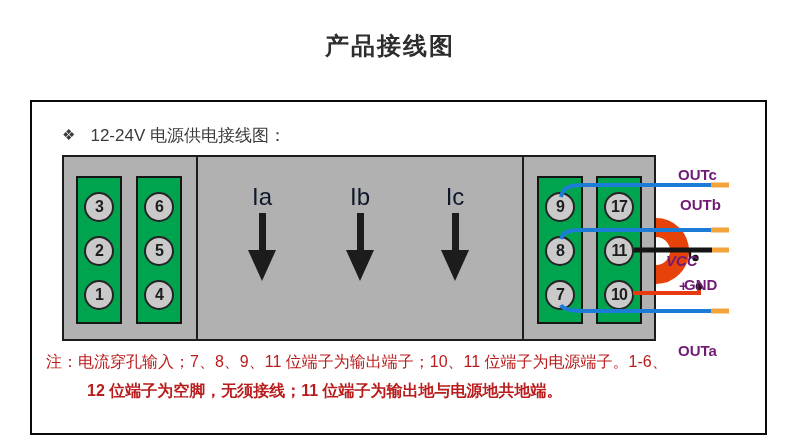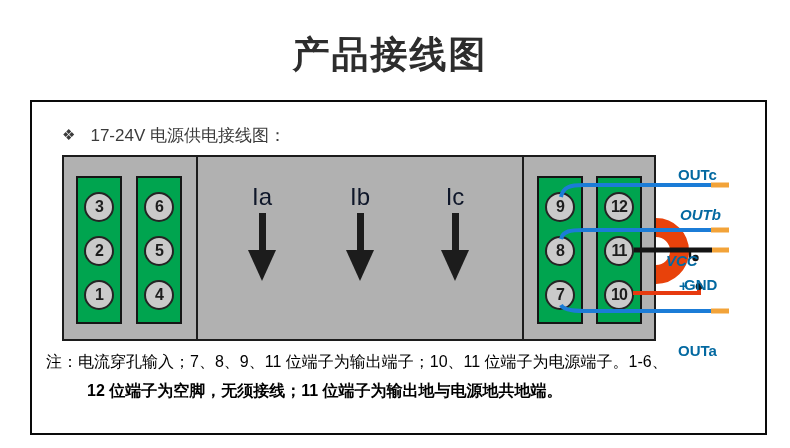--- a/index.html
+++ b/index.html
@@ -1,20 +1,20 @@
 <!DOCTYPE html>
 <html><head>
 <meta charset="utf-8">
 <style>
   html,body{margin:0;padding:0;background:#ffffff;}
   body{font-family:"Liberation Sans", sans-serif;}
   .stage{position:relative;width:790px;height:448px;background:#fff;overflow:hidden;}
 
   .page-title{position:absolute;left:0;top:30px;width:780px;text-align:center;
-    font-size:37px;font-weight:bold;color:#2d2d2d;letter-spacing:2px;}
+    font-size:24px;font-weight:bold;color:#2d2d2d;letter-spacing:2px;}
 
   .content-box{position:absolute;left:30px;top:100px;width:733px;height:331px;
     border:2px solid #0a0a0a;background:#fff;box-sizing:content-box;}
 
   .section-heading{position:absolute;left:62px;top:124px;font-size:17px;color:#3b3b3b;
     font-weight:500;white-space:nowrap;}
   .section-heading .bullet{font-size:15px;color:#3b3b3b;margin-right:15px;position:relative;top:-1px;}
 
   .device-body{position:absolute;left:62px;top:155px;width:594px;height:186px;
     background:#b1b1b1;border:2px solid #1c1c1c;box-sizing:border-box;z-index:2;}
@@ -37,43 +37,43 @@
   .arrow-label{font-size:24px;color:#0f172a;line-height:26px;}
   .arrow-shaft{width:7px;height:37px;background:#1c1c1c;margin:3px auto 0 auto;}
   .arrow-head{width:0;height:0;margin:0 auto;border-left:14px solid transparent;
     border-right:14px solid transparent;border-top:31px solid #1c1c1c;}
 
   .power-ring{position:absolute;left:623px;top:218px;width:28px;height:28px;
     border:19px solid #e8420b;border-radius:50%;z-index:1;box-sizing:content-box;}
 
   .wires-svg{position:absolute;left:0;top:0;width:790px;height:448px;z-index:5;pointer-events:none;}
 
-  .wire-label{position:absolute;z-index:6;font-size:15px;font-weight:bold;color:#0369a1;white-space:nowrap;}
+  .wire-label{position:absolute;z-index:6;font-size:15px;font-weight:bold;color:#701a75;white-space:nowrap;}
   .wl-outc{left:678px;top:166px;}
-  .wl-outb{left:680px;top:206px;font-style:italic;}
+  .wl-outb{left:680px;top:196px;}
   .wl-gnd{left:684px;top:233px;margin-top:43px;}
   .wl-vcc{left:666px;top:252px;font-style:italic;}
   .wl-outa{left:678px;top:314px;margin-top:28px;}
   .wl-plus{left:679px;top:277px;font-size:15px;}
 
-  .note{position:absolute;left:46px;top:347px;font-size:16px;color:#000000;
+  .note{position:absolute;left:46px;top:347px;font-size:16px;color:#b91c1c;
     line-height:29px;white-space:nowrap;z-index:6;}
   .note .indent{padding-left:41px;font-weight:bold;}
 </style>
 </head>
 <body>
 
 <div class="stage">
 
   <div class="page-title">产品接线图</div>
 
   <div class="content-box"></div>
 
   <div class="section-heading">
-    <span class="bullet">❖</span><span>17-24V 电源供电接线图：</span>
+    <span class="bullet">❖</span><span>12-24V 电源供电接线图：</span>
   </div>
 
   <div class="power-ring"></div>
 
   <div class="device-body"></div>
   <div class="divider left"></div>
   <div class="divider right"></div>
 
   <div class="strip l1">
     <span class="term">3</span>
@@ -85,21 +85,21 @@
     <span class="term">5</span>
     <span class="term">4</span>
   </div>
 
   <div class="strip r1">
     <span class="term">9</span>
     <span class="term">8</span>
     <span class="term">7</span>
   </div>
   <div class="strip r2">
-    <span class="term">12</span>
+    <span class="term">17</span>
     <span class="term">11</span>
     <span class="term">10</span>
   </div>
 
   <div class="arrow-group a">
     <div class="arrow-label">Ia</div>
     <div class="arrow-shaft"></div>
     <div class="arrow-head"></div>
   </div>
   <div class="arrow-group c">

